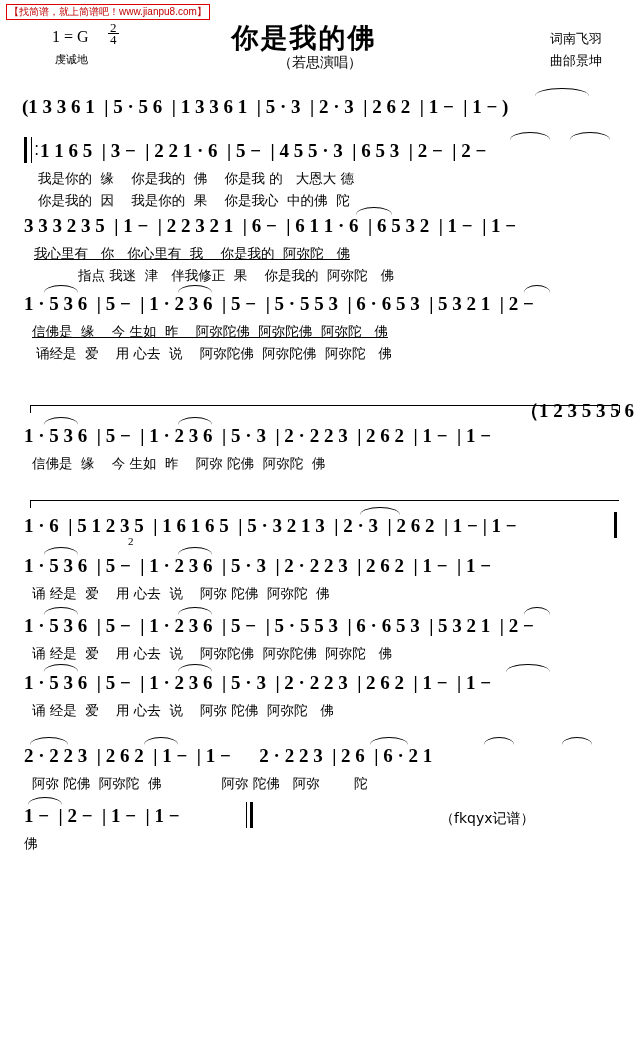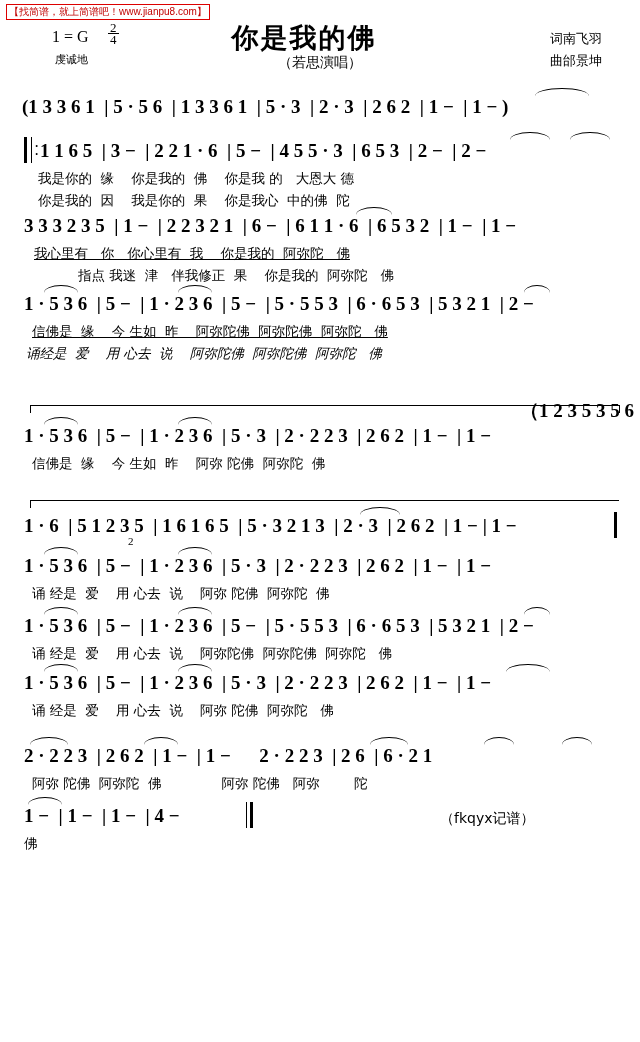--- a/index.html
+++ b/index.html
@@ -152,21 +152,21 @@
 <div class="line" style="top:215px;left:24px;width:594px;">
   <div class="notes">3 3 3 2 3 5  | 1 −  | 2 2 3 2 1  | 6 −  | 6 1 1 · 6  | 6 5 3 2  | 1 −  | 1 −</div>
   <div class="lyr" style="top:30px;left:10px;text-decoration:underline;">我心里有   你   你心里有  我    你是我的  阿弥陀   佛</div>
   <div class="lyr" style="top:52px;left:10px;margin-left:44px;">指点 我迷  津   伴我修正  果    你是我的  阿弥陀   佛</div>
 </div>
 <div class="tie" style="left:356px;top:207px;width:36px;"></div>
 
 <div class="line" style="top:293px;left:24px;width:594px;">
   <div class="notes">1 · 5 3 6  | 5 −  | 1 · 2 3 6  | 5 −  | 5 · 5 5 3  | 6 · 6 5 3  | 5 3 2 1  | 2 −</div>
   <div class="lyr" style="top:30px;left:8px;text-decoration:underline;">信佛是  缘    今 生如  昨    阿弥陀佛  阿弥陀佛  阿弥陀   佛</div>
-  <div class="lyr" style="top:52px;left:2px;font-style:italic;">诵经是  爱    用 心去  说    阿弥陀佛  阿弥陀佛  阿弥陀   佛</div>
+  <div class="lyr" style="top:52px;left:12px;">诵经是  爱    用 心去  说    阿弥陀佛  阿弥陀佛  阿弥陀   佛</div>
 </div>
 <div class="tie" style="left:44px;top:285px;width:34px;"></div>
 <div class="tie" style="left:178px;top:285px;width:34px;"></div>
 <div class="tie" style="left:524px;top:285px;width:26px;"></div>
 
 <div class="brkt" style="left:30px;top:405px;width:588px;"></div>
 <div class="paren" style="left:520px;top:398px;font-weight:bold;">（1 2 3  5 3 5 6</div>
 
 <div class="line" style="top:425px;left:24px;width:594px;">
   <div class="notes">1 · 5 3 6  | 5 −  | 1 · 2 3 6  | 5 · 3  | 2 · 2 2 3  | 2 6 2  | 1 −  | 1 −</div>
@@ -210,18 +210,18 @@
   <div class="notes">2 · 2 2 3  | 2 6 2  | 1 −  | 1 −      2 · 2 2 3  | 2 6  | 6 · 2 1</div>
   <div class="lyr" style="top:30px;left:8px;">阿弥 陀佛  阿弥陀  佛              阿弥 陀佛   阿弥        陀</div>
 </div>
 <div class="tie" style="left:30px;top:737px;width:38px;"></div>
 <div class="tie" style="left:144px;top:737px;width:34px;"></div>
 <div class="tie" style="left:370px;top:737px;width:38px;"></div>
 <div class="tie" style="left:484px;top:737px;width:30px;"></div>
 <div class="tie" style="left:562px;top:737px;width:30px;"></div>
 
 <div class="line" style="top:805px;left:24px;width:594px;">
-  <div class="notes">1 −  | 1 −  | 1 −  | 4 −</div>
+  <div class="notes">1 −  | 2 −  | 1 −  | 1 −</div>
   <div class="lyr" style="top:30px;left:0px;">佛</div>
 </div>
 <div class="tie" style="left:28px;top:797px;width:34px;"></div>
 <div class="endbar" style="left:246px;top:802px;height:26px;"></div>
 <div class="endbar thick" style="left:250px;top:802px;height:26px;"></div>
 
 </body></html>

